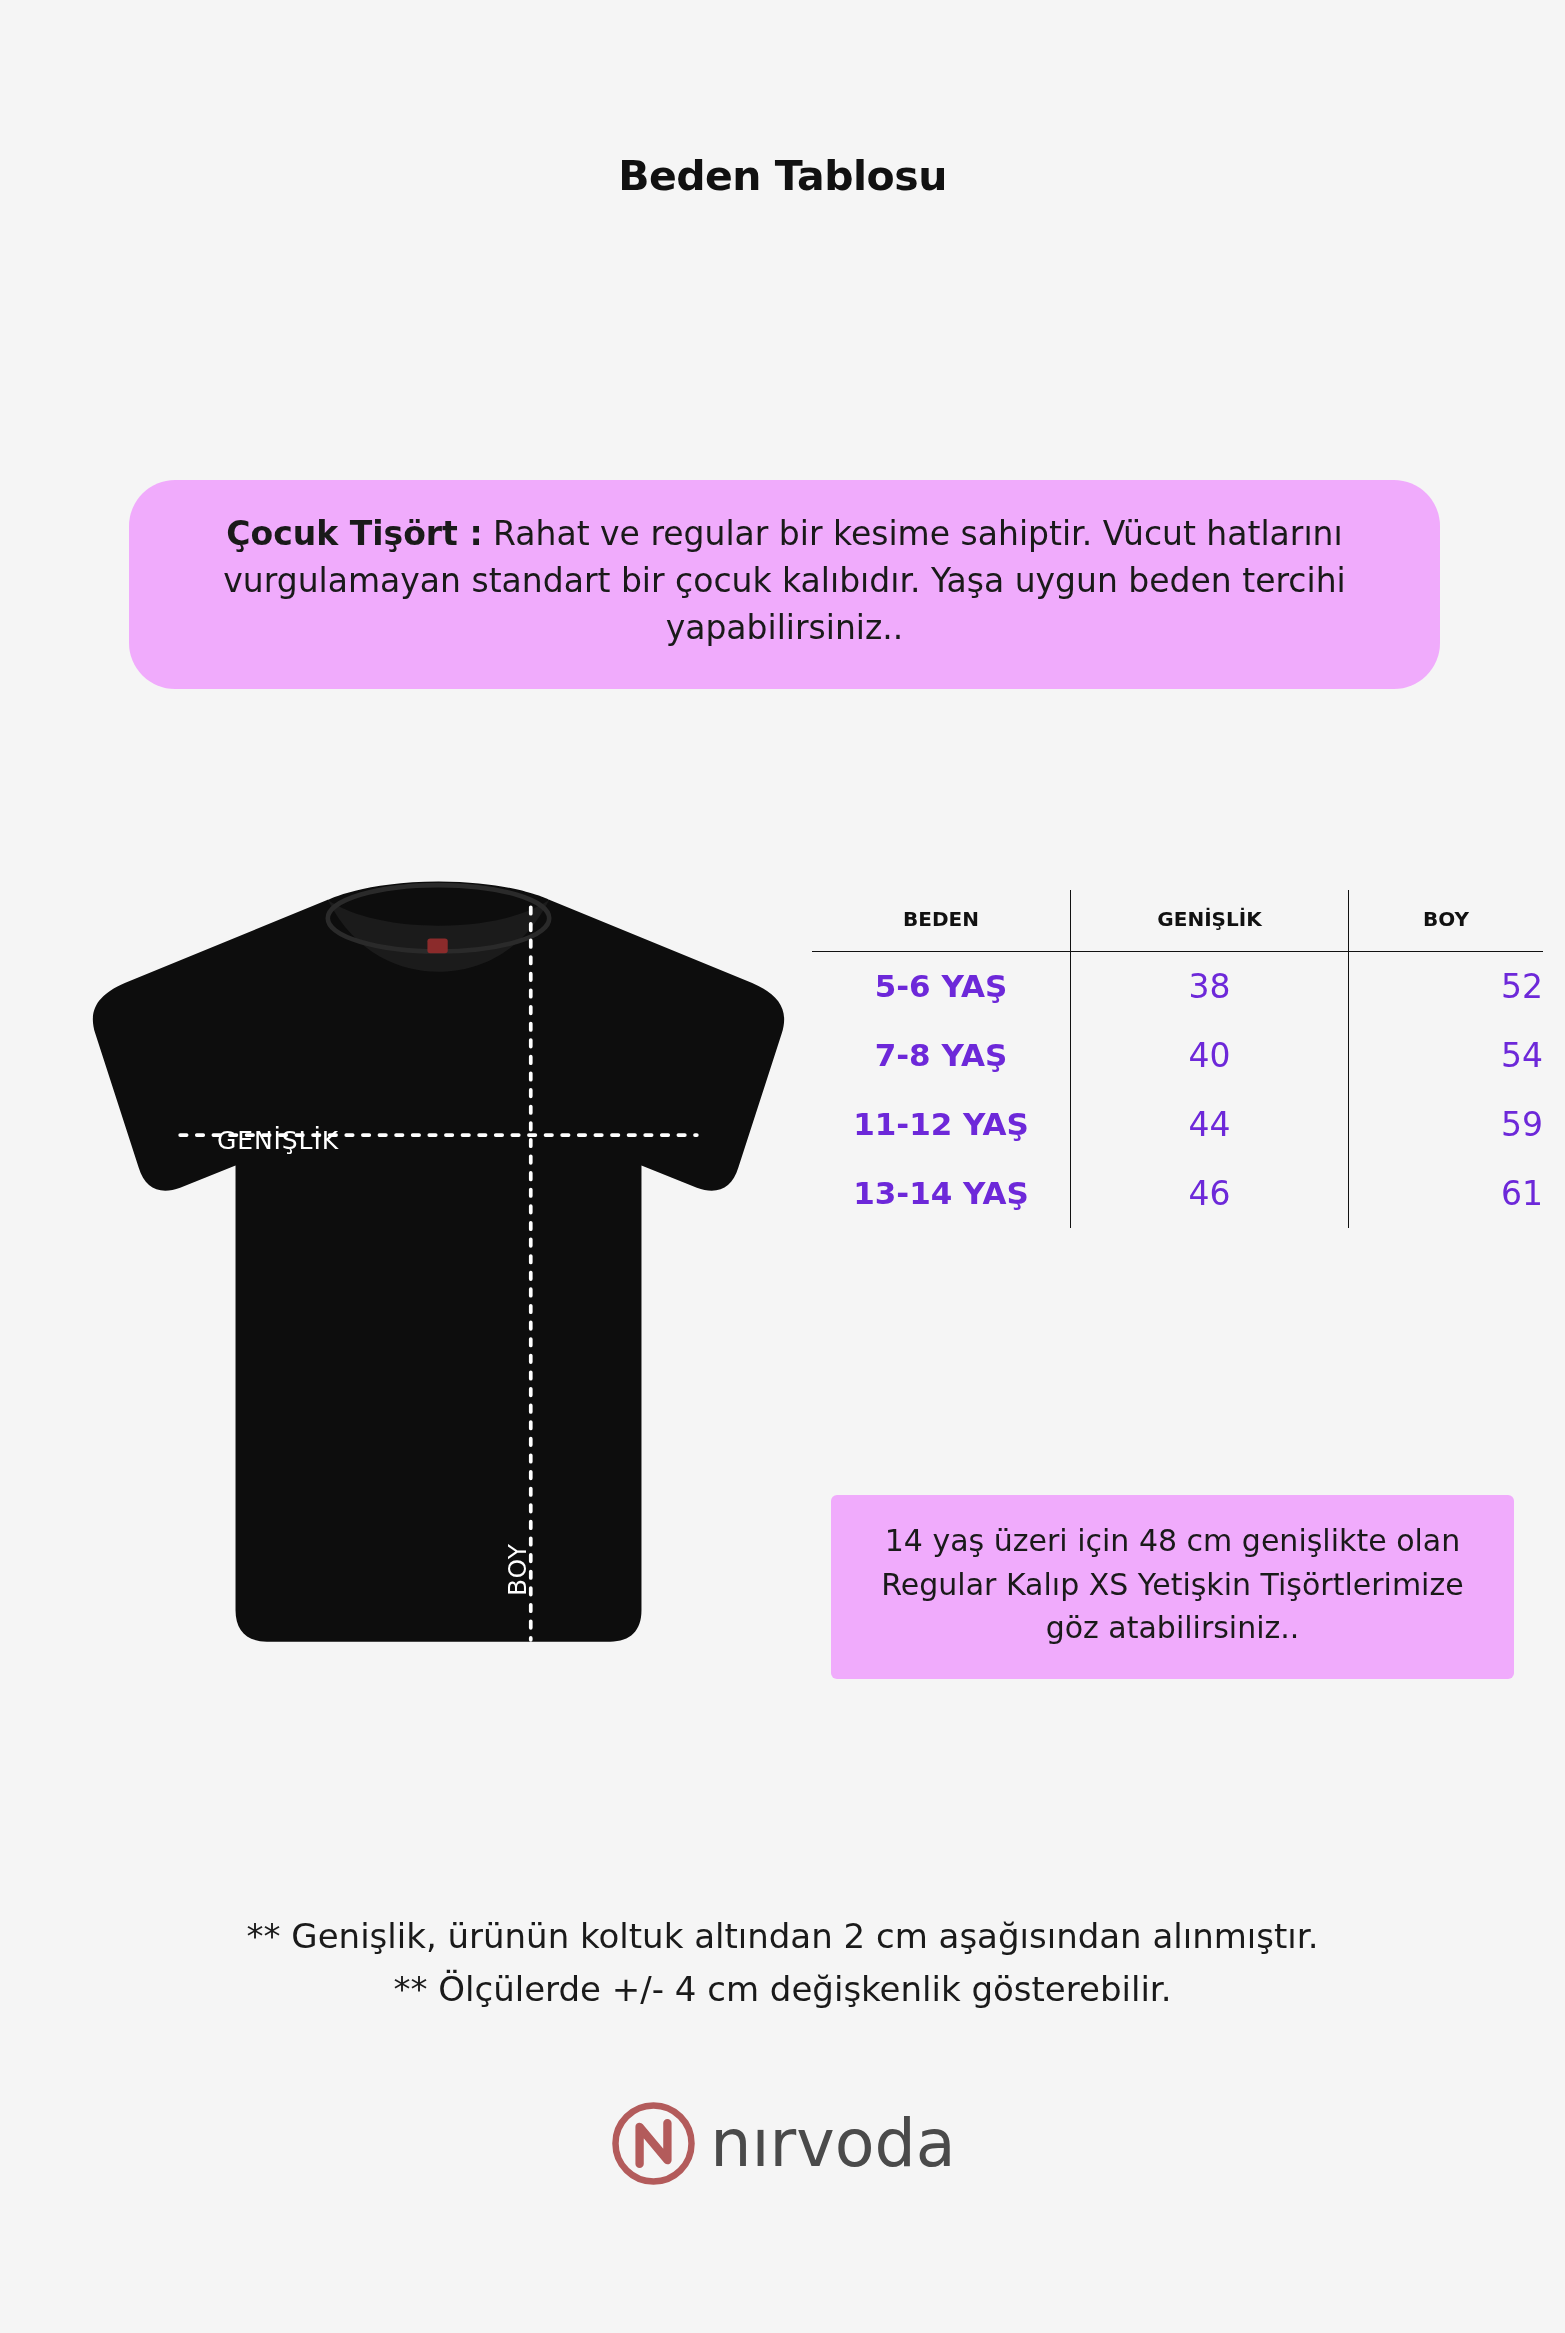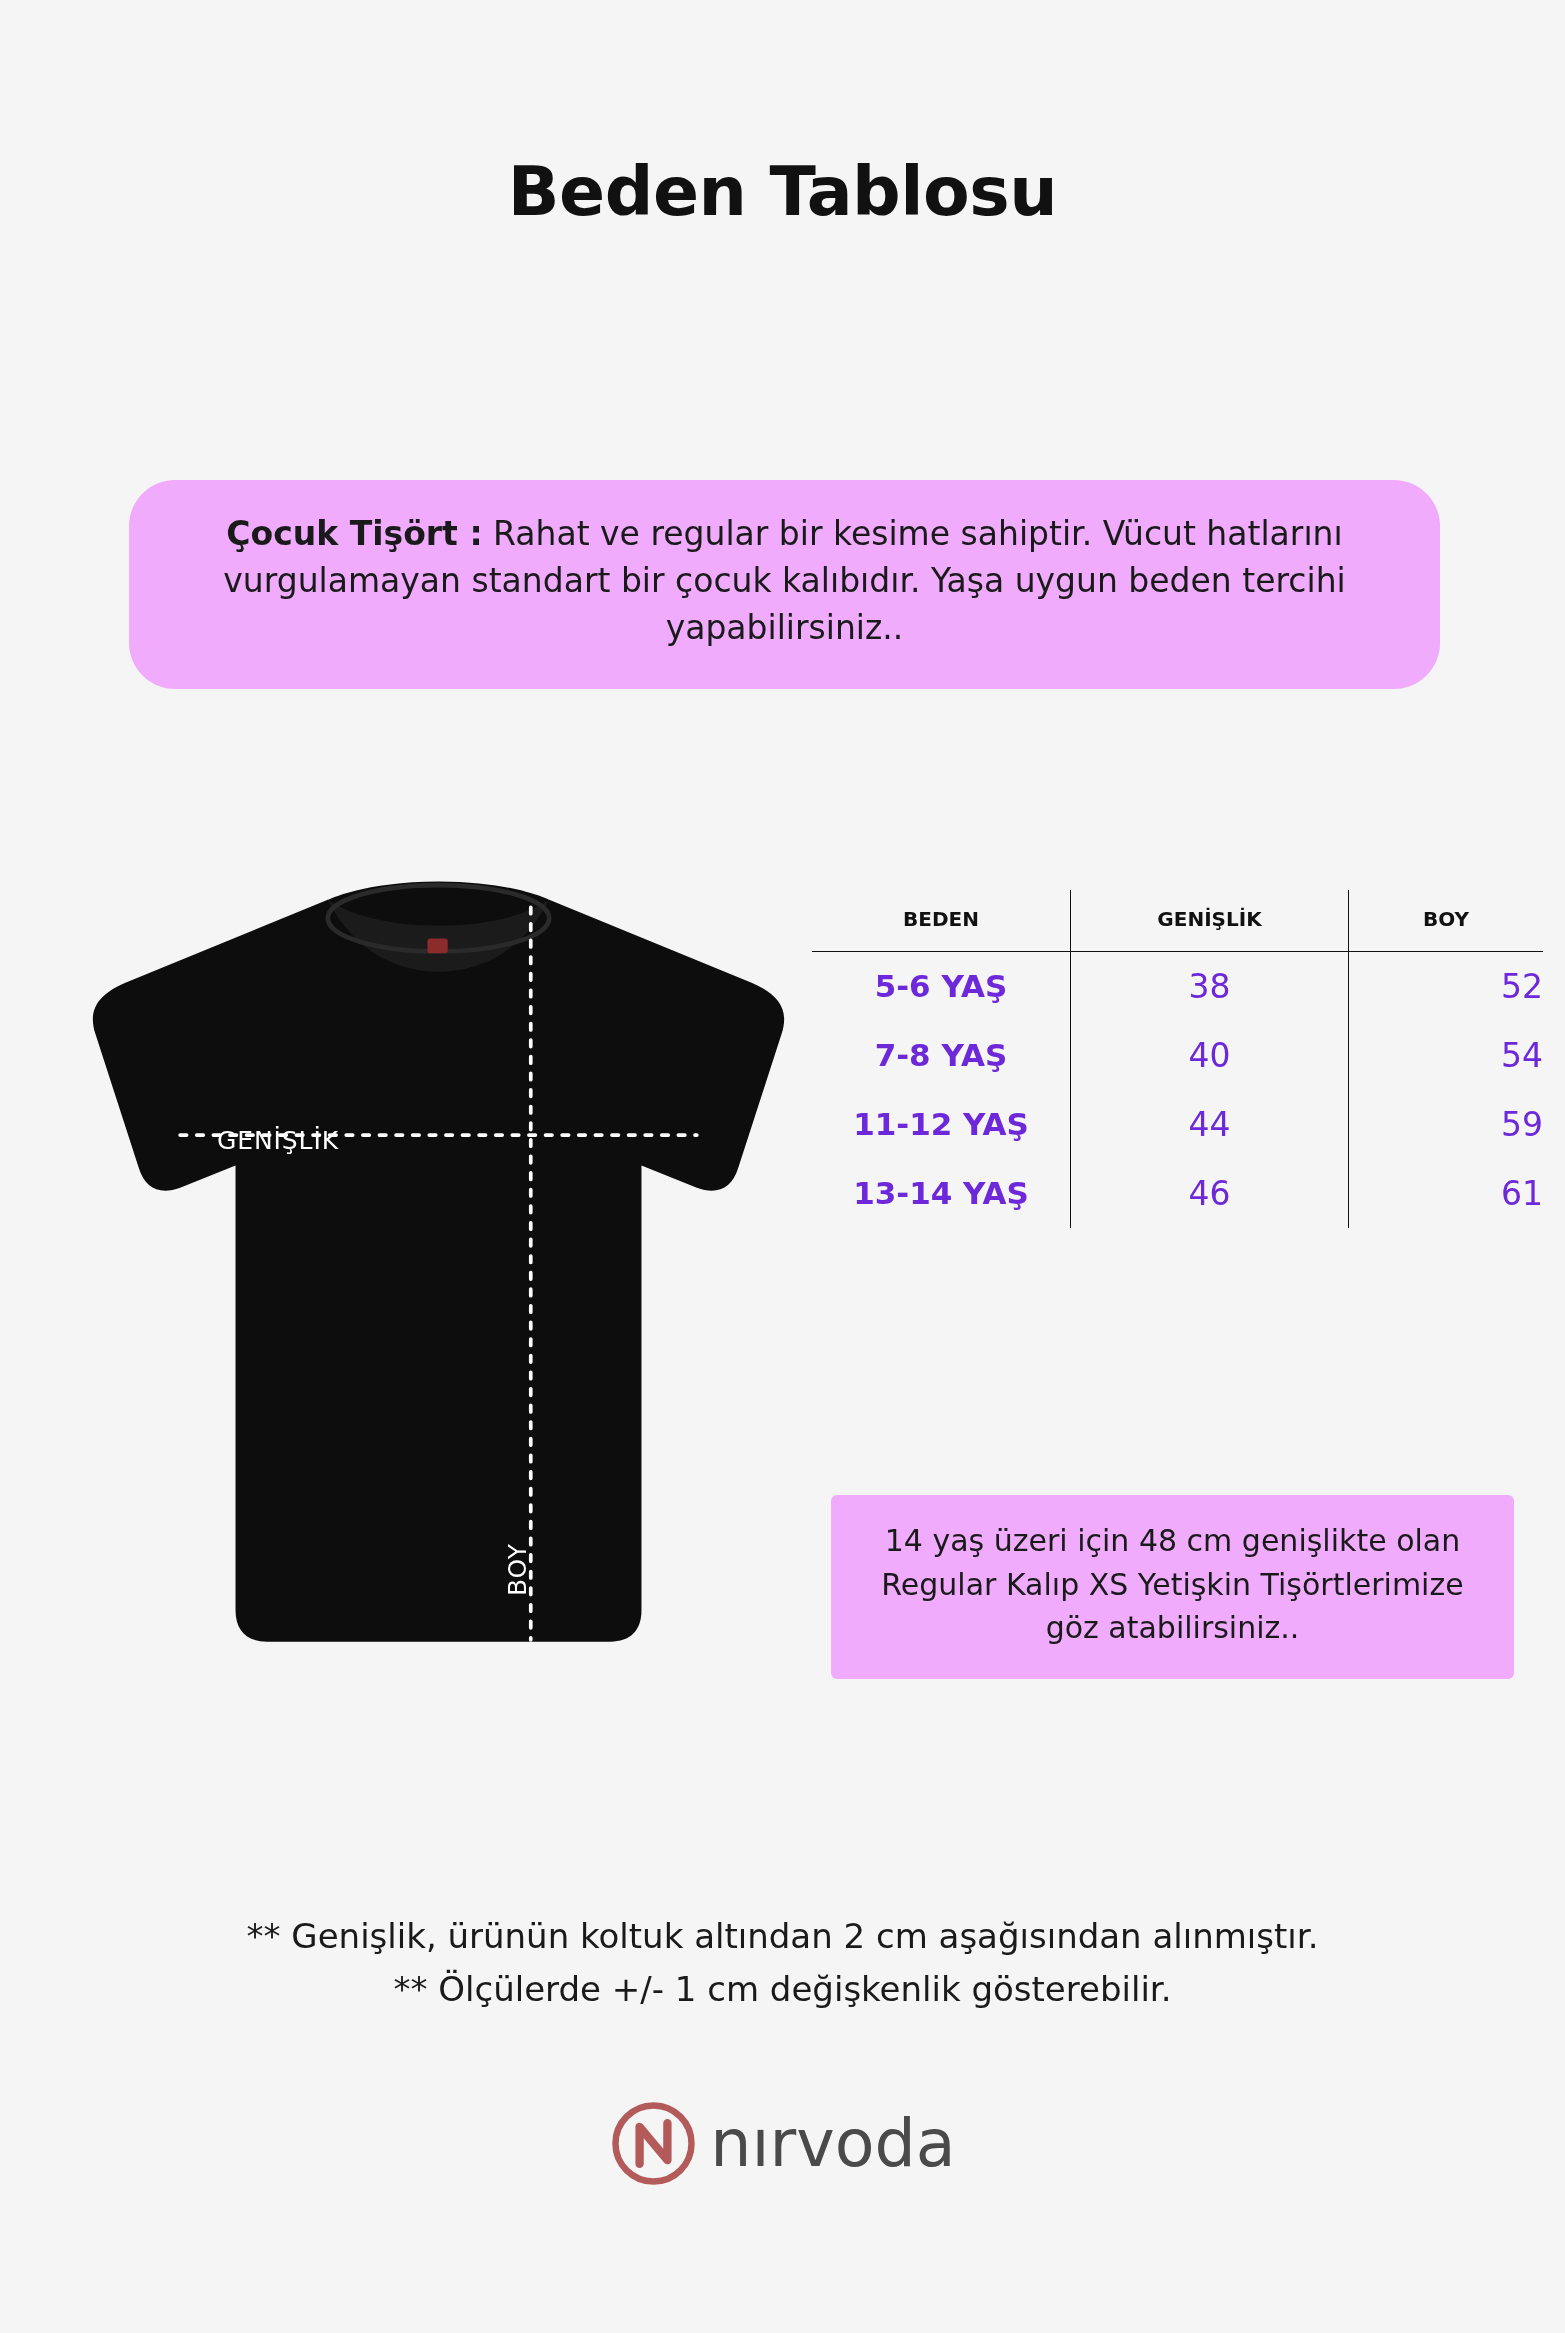--- a/index.html
+++ b/index.html
@@ -21,21 +21,21 @@
     height: 2333px;
     position: relative;
     box-sizing: border-box;
   }
 
   
   .title {
     text-align: center;
     font-family: "DejaVu Sans", sans-serif;
     font-weight: bold;
-    font-size: 68px;
+    font-size: 41px;
     letter-spacing: -0.5px;
     color: #111;
     margin-top: 152px;
   }
 
   
   .bubble {
     background: #f0abfc;
     border-radius: 46px;
     color: #1a1a1a;
@@ -263,21 +263,21 @@
       </tbody>
     </table>
   </div>
 
   <div class="bubble bubble-note">
     <span>14 yaş üzeri için 48 cm genişlikte olan Regular Kalıp XS Yetişkin Tişörtlerimize göz atabilirsiniz..</span>
   </div>
 
   <div class="footnotes">
     <div>** Genişlik, ürünün koltuk altından 2 cm aşağısından alınmıştır.</div>
-    <div>** Ölçülerde +/- 1 cm değişkenlik gösterebilir.</div>
+    <div>** Ölçülerde +/- 4 cm değişkenlik gösterebilir.</div>
   </div>
 
   <div class="brand">
     <svg width="89" height="89" viewBox="0 0 96 96" xmlns="http://www.w3.org/2000/svg">
       <circle cx="48" cy="48" r="41" fill="none" stroke="#b35b5b" stroke-width="7"></circle>
       <path d="M33,70 L33,30 L63,66 L63,26" fill="none" stroke="#b35b5b" stroke-width="9" stroke-linecap="round" stroke-linejoin="round"></path>
     </svg>
     <span class="brand-name">nırvoda</span>
   </div>
 

